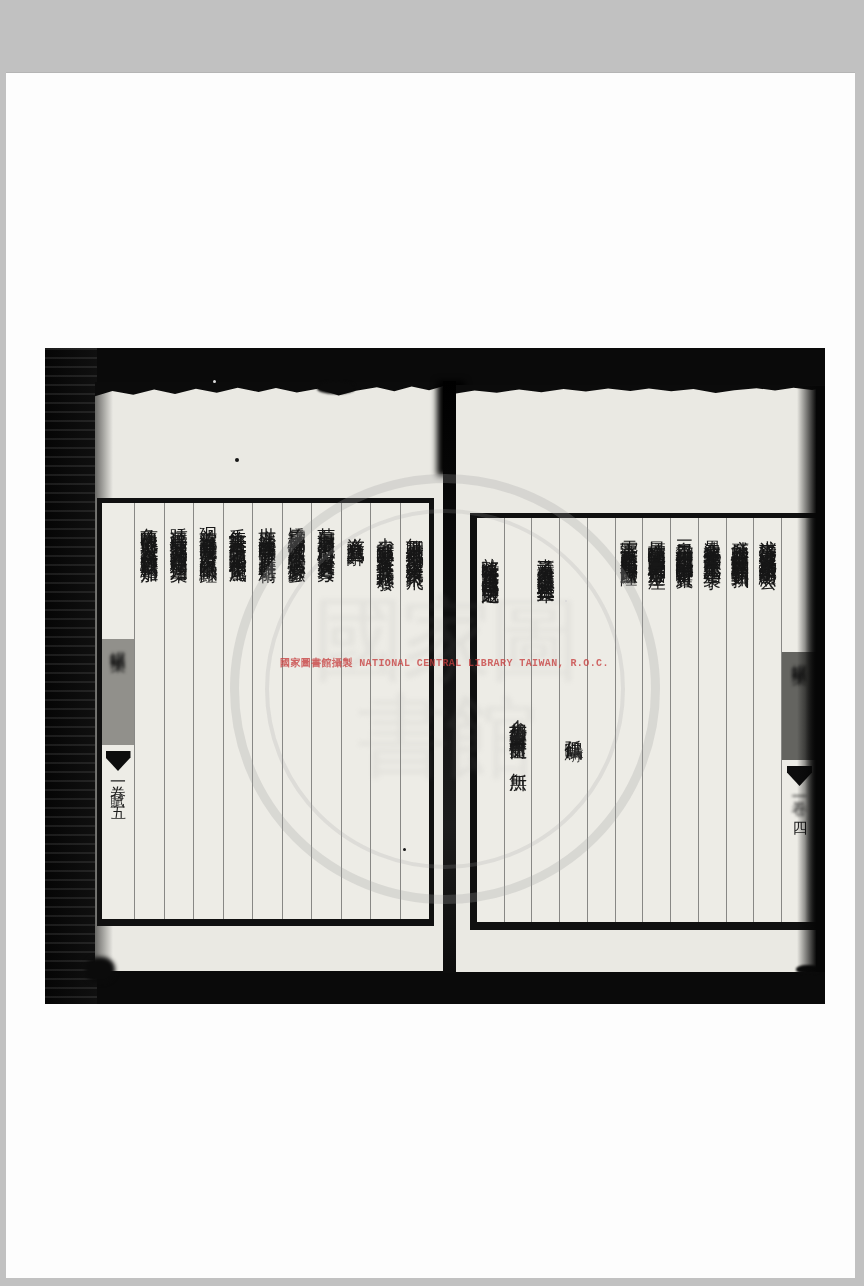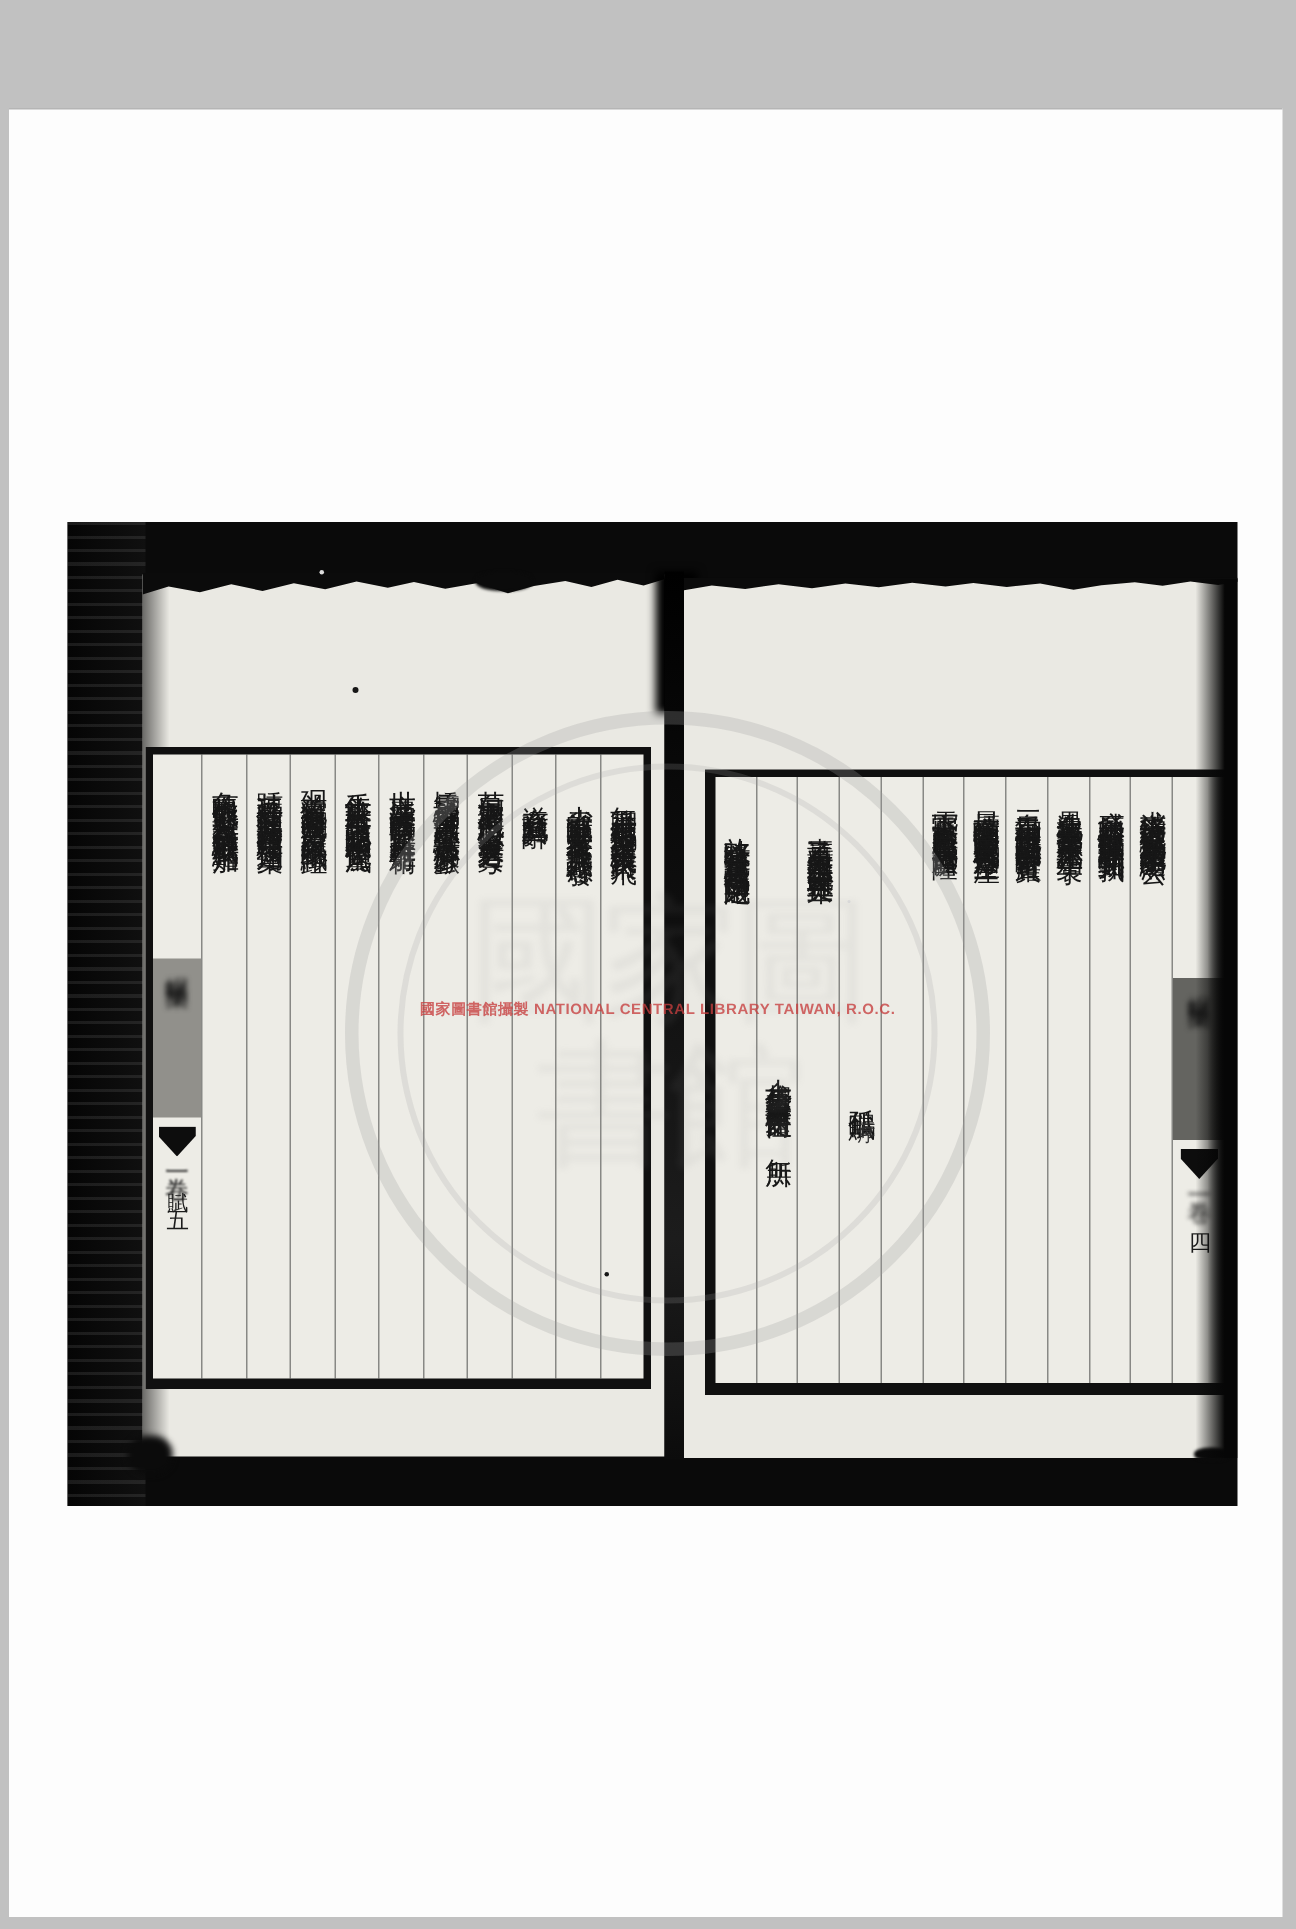--- a/index.html
+++ b/index.html
@@ -115,22 +115,22 @@
   }
   .seal-inner{
     width:360px;height:360px;border-radius:50%;border:4px solid rgba(160,160,160,.20);
     box-sizing:border-box;display:flex;align-items:center;justify-content:center;
   }
   .seal-chars{
     font-family:"DejaVu Serif",serif;font-size:92px;color:#8d8d8d;opacity:.10;
     filter:blur(2.5px);letter-spacing:-4px;text-align:center;line-height:1.05;width:300px;
   }
   .red-watermark{
-    position:absolute;left:235px;top:318px;z-index:8;white-space:nowrap;
-    font-family:Liberation Sans, sans-serif;font-size:10px;font-weight:bold;
+    position:absolute;left:235px;top:308px;z-index:8;white-space:nowrap;
+    font-family:Liberation Mono, monospace;font-size:10px;font-weight:bold;
     color:rgba(199,62,62,.78);letter-spacing:.4px;filter:blur(.3px);
   }
   
   .speck{position:absolute;border-radius:50%;}
   .speck-dark{background:#161616;}
   .speck-light{background:#dcdcdc;}
 </style>
 </head>
 <body>
 

